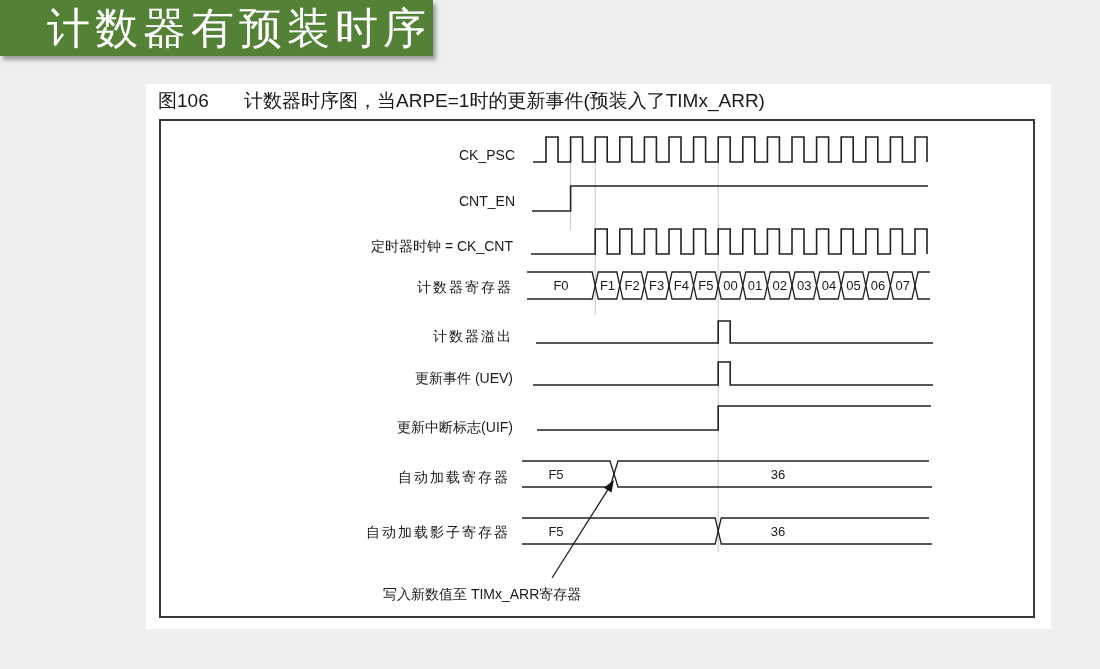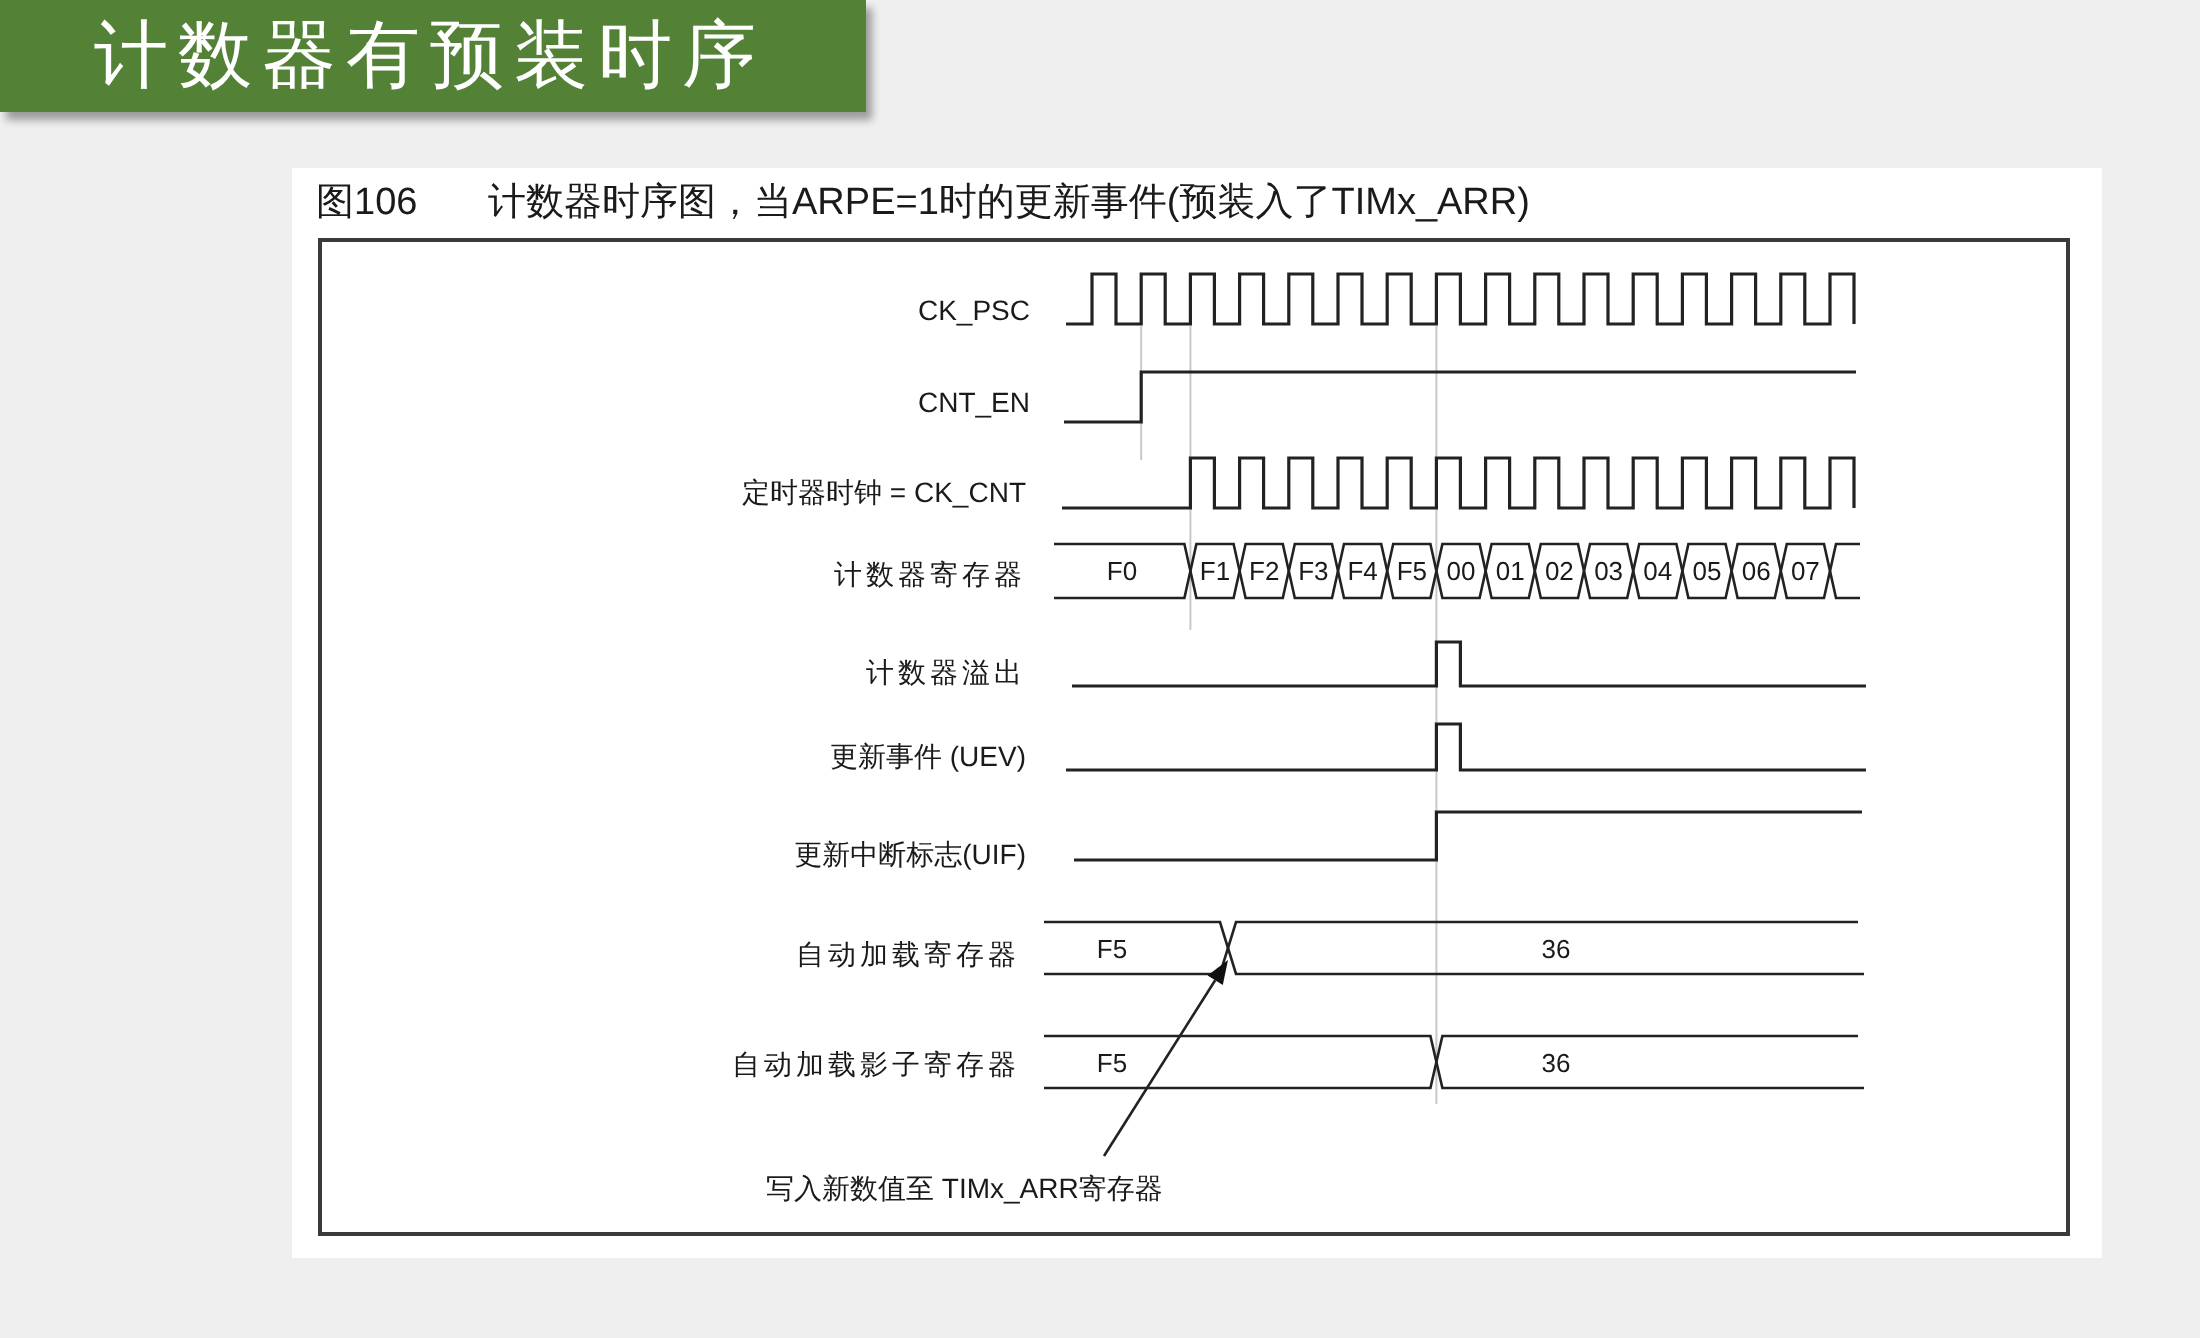--- a/index.html
+++ b/index.html
@@ -8,21 +8,21 @@
     background: #efefef;
     font-family: "Liberation Sans", "DejaVu Sans", sans-serif;
   }
   .title-bar {
     position: absolute; left: 0; top: 0; width: 433px; height: 56px;
     background: #538135;
     box-shadow: 3px 4px 4px rgba(0,0,0,0.35);
   }
   .title-text {
     position: absolute; left: 47px; top: 5px;
-    font-size: 37px; line-height: 46px; color: #ffffff;
+    font-size: 43px; line-height: 46px; color: #ffffff;
     letter-spacing: 5px; white-space: nowrap;
     font-family: "DejaVu Sans", "Liberation Sans", sans-serif;
   }
   .panel {
     position: absolute; left: 146px; top: 84px; width: 905px; height: 545px;
     background: #ffffff;
   }
   svg.diagram { position: absolute; left: 0; top: 0; }
   svg text { font-family: "Liberation Sans", "DejaVu Sans", sans-serif; fill: #1a1a1a; }
   .caption { font-size: 19px; }

